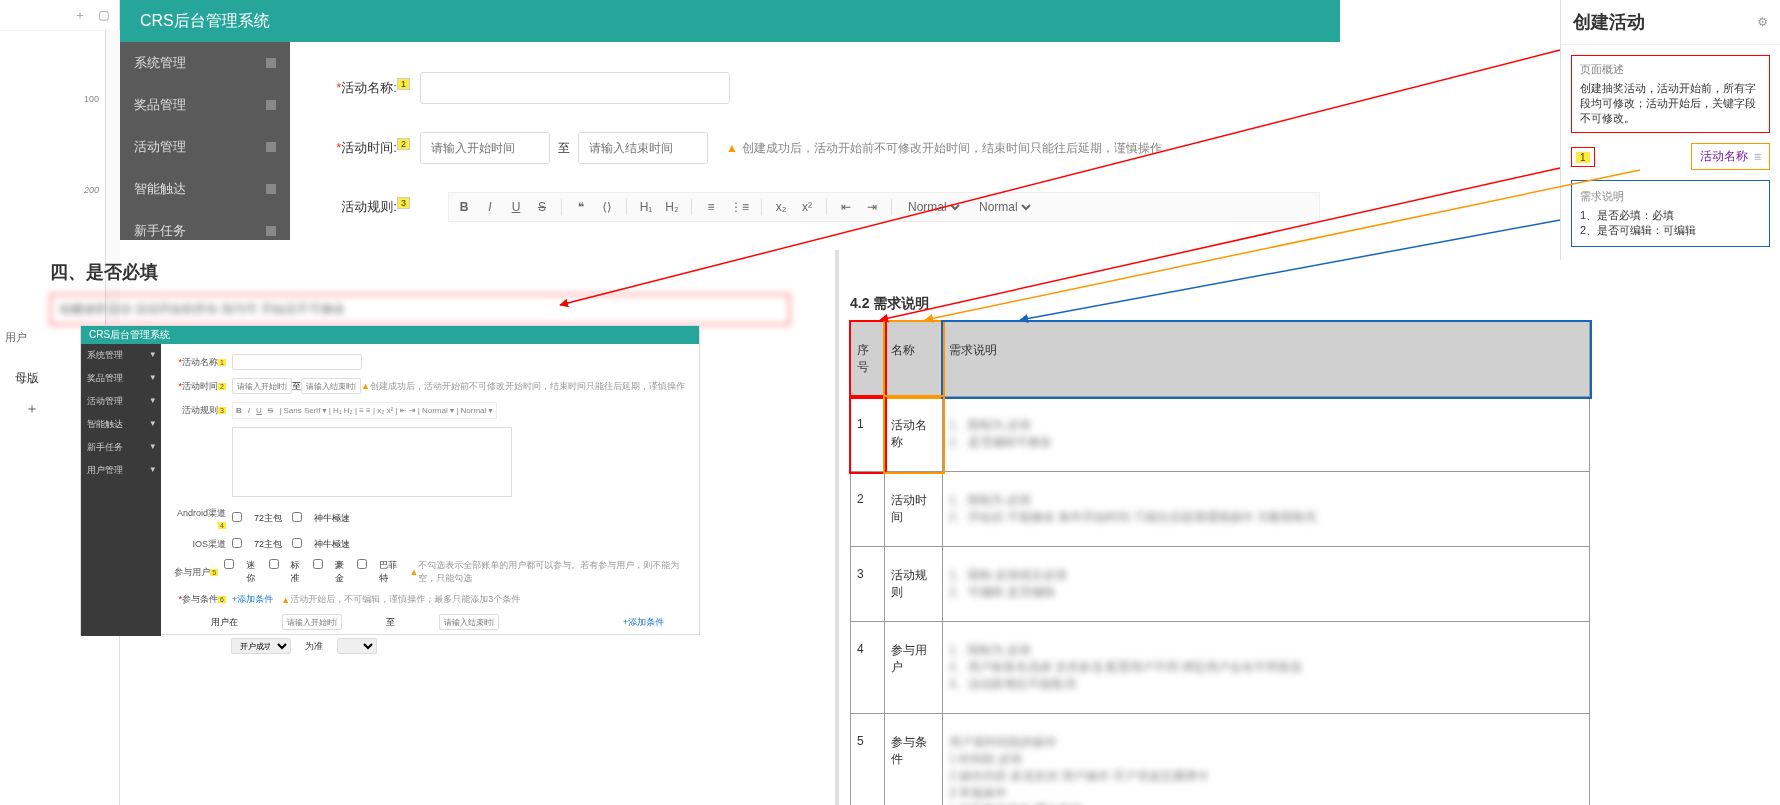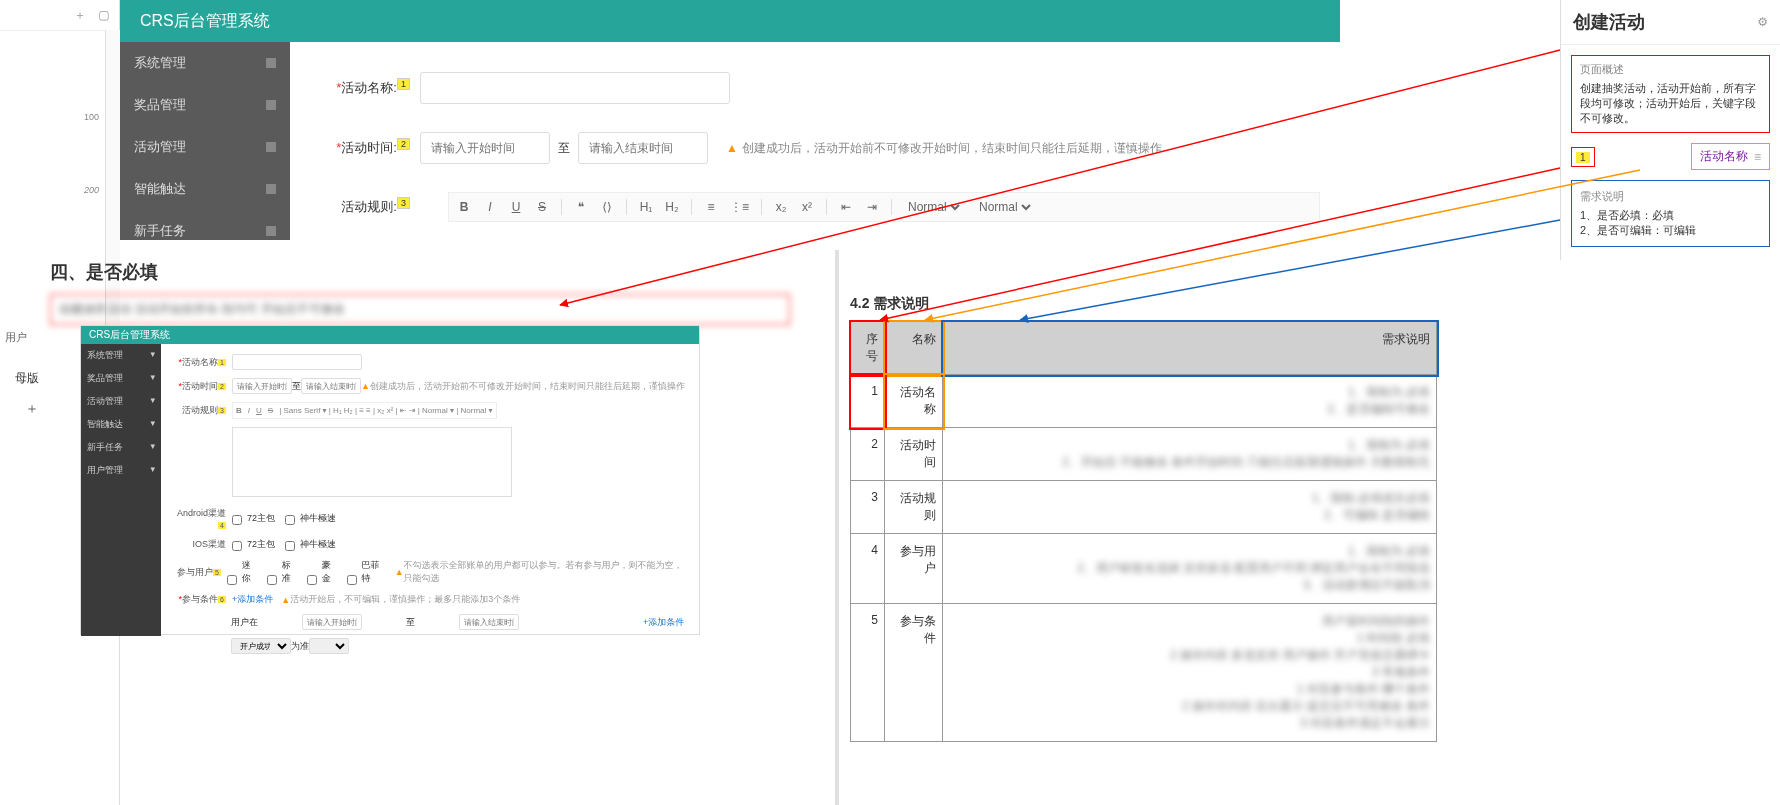--- a/index.html
+++ b/index.html
@@ -31,46 +31,46 @@
     .warn-icon { color: #ff9800; margin-right: 4px; }
     .hint { color: #888; font-size: 12px; }
     
     .toolbar { display: flex; align-items: center; gap: 12px; border: 1px solid #eee; padding: 6px 8px; height: 30px; background: #fafafa; }
     .tb-btn { font-size: 12px; color: #666; cursor: pointer; min-width: 14px; text-align: center; }
     .tb-sep { width: 1px; height: 16px; background: #ddd; }
     .tb-select { border: none; background: transparent; font-size: 12px; color: #666; }
     
     .doc-lower { position: absolute; left: 40px; top: 250px; width: 1520px; height: 555px; }
     .doc-left { position: absolute; left: 0; top: 0; width: 760px; height: 555px; padding: 10px; }
-    .doc-right { position: absolute; left: 810px; top: 30px; width: 587px; height: 525px; }
+    .doc-right { position: absolute; left: 810px; top: 30px; width: 740px; height: 525px; }
     .vsep { position: absolute; left: 795px; top: 0; width: 4px; height: 555px; background: #e0e0e0; }
     
     .sec-title { font-size: 18px; font-weight: bold; margin-bottom: 10px; }
     .sec-sub { font-size: 14px; font-weight: bold; margin: 15px 0 8px 0; }
     .desc-box { border: 1px solid red; padding: 6px 8px; font-size: 12px; color: #666; filter: blur(3px); }
     
     .mini-mock { border: 1px solid #ddd; width: 620px; height: 310px; background: #fff; position: relative; }
     .mini-header { background: #26a69a; color: #fff; height: 18px; font-size: 10px; padding: 2px 8px; }
     .mini-sidebar { position: absolute; left: 0; top: 18px; width: 80px; background: #3a3a3a; height: 292px; }
     .mini-sb-item { color: #ccc; font-size: 9px; padding: 5px 6px; display: flex; justify-content: space-between; }
     .mini-form { position: absolute; left: 80px; top: 18px; right: 0; padding: 10px; font-size: 9px; }
     .mini-row { display: flex; align-items: center; margin-bottom: 8px; }
     .mini-label { width: 55px; text-align: right; margin-right: 6px; color: #555; }
     .mini-badge { background: #ffeb3b; font-size: 7px; padding: 0 2px; }
     .mini-input { border: 1px solid #ddd; height: 16px; border-radius: 2px; font-size: 8px; padding: 0 4px; }
     .mini-input.sm { width: 60px; }
     .mini-input.md { width: 130px; }
     .mini-tb { border: 1px solid #eee; padding: 3px; display: flex; gap: 6px; font-size: 8px; color: #888; }
     .mini-ta { border: 1px solid #ddd; width: 280px; height: 70px; margin-left: 61px; }
-    .mini-cb { display: inline-flex; align-items: flex-end; gap: 5px; margin-right: 10px; }
+    .mini-cb { display: inline-flex; align-items: flex-start; gap: 12px; margin-right: 10px; }
     .mini-cb input { width: 10px; height: 10px; }
     .mini-link { color: #1976d2; cursor: pointer; }
     
     .req-table { border-collapse: collapse; width: 100%; font-size: 12px; }
-    .req-table th, .req-table td { border: 1px solid #999; padding: 9px 6px; text-align: right; vertical-align: top; }
+    .req-table th, .req-table td { border: 1px solid #999; padding: 20px 6px; text-align: left; vertical-align: top; }
     .req-table th { background: #d0d0d0; font-weight: normal; }
     .req-table .col-seq { width: 34px; }
     .req-table .col-name { width: 58px; }
     .req-table td .blur { filter: blur(3px); color: #777; }
     .table-highlight-col1 { outline: 2px solid red; }
     .table-highlight-col2 { outline: 2px solid #ff9800; margin-left: 8px; }
     .table-highlight-col3 { outline: 2px solid #1565c0; }
     
     .right-panel { position: absolute; right: 0; top: 0; width: 220px; height: 260px; border-left: 1px solid #ddd; background: #fff; }
     .rp-header { display: flex; justify-content: space-between; align-items: center; padding: 10px 12px; border-bottom: 1px solid #eee; }
@@ -91,21 +91,21 @@
   </style>
 </head>
 <body>
 
 <div class="left-rail">
   <div class="left-rail-icons">
     <span class="left-rail-icon">＋</span>
     <span class="left-rail-icon">▢</span>
   </div>
   <div class="ruler-v">
-    <span class="ruler-tick" style="top:82px;">100</span>
+    <span class="ruler-tick" style="top:64px;">100</span>
     <span class="ruler-tick" style="top:155px;font-style:italic;">200</span>
   </div>
   <div class="left-rail-bottom">用户</div>
   <div style="position:absolute;top:370px;left:15px;">母版</div>
   <div class="left-rail-plus">＋</div>
 </div>
 
 <div class="main-app">
   <div class="app-header">CRS后台管理系统</div>
   <div class="app-sidebar">
@@ -288,28 +288,28 @@
             </span>
           <span style="color:#ff9800;">▲</span>
             <span style="color:#999;">不勾选表示全部账单的用户都可以参与。若有参与用户，则不能为空，只能勾选</span>
         </div>
         <div class="mini-row">
             <span class="mini-label"><span style="color:red;">*</span><span>参与条件</span><span class="mini-badge">6</span></span>
           <span class="mini-link">+添加条件</span>
           <span style="color:#ff9800;margin-left:8px;">▲</span>
             <span style="color:#999;text-align:center;">活动开始后，不可编辑，谨慎操作；最多只能添加3个条件</span>
         </div>
-        <div class="mini-row" style="margin-left:60px;gap:44px;">
+        <div class="mini-row" style="margin-left:40px;gap:44px;">
             <span>用户在</span> 
             <input class="mini-input sm" placeholder="请输入开始时间" style=""> 
             <span>至</span> 
             <input class="mini-input sm" placeholder="请输入结束时间" style=""> 
             <span class="mini-link" style="margin-left:80px;">+添加条件</span>
           </div>
-        <div class="mini-row" style="margin-left:60px;">
+        <div class="mini-row" style="margin-left:60px;gap:14px;">
             <select class="mini-input sm"><option>开户成功</option></select> 
             <span>为准</span> 
             <select class="mini-input" style="width:40px;"><option></option></select>
           </div>
       </div>
     </div>
   </div>
 
   <div class="vsep"></div>
 

